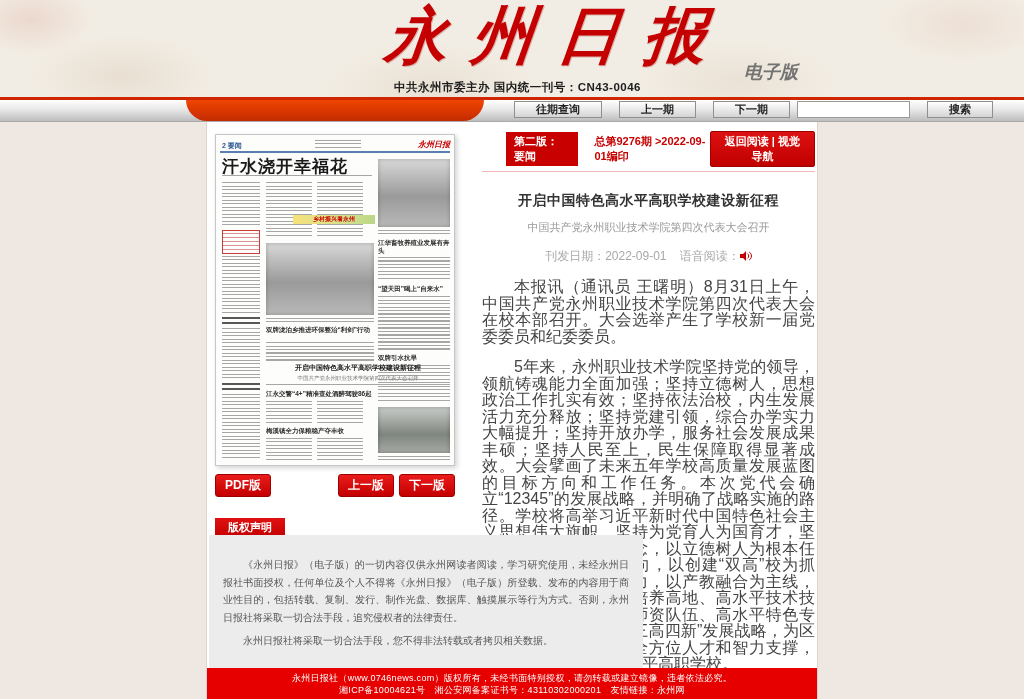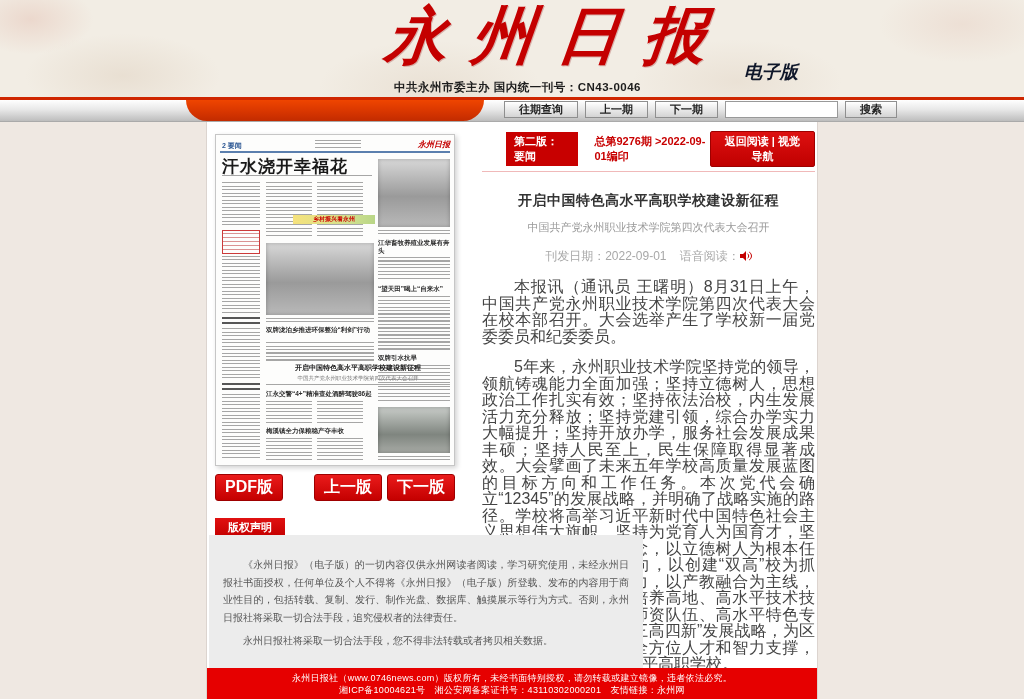--- a/index.html
+++ b/index.html
@@ -17,32 +17,32 @@
     radial-gradient(ellipse 150px 60px at 72% 84%, rgba(190,160,130,.15), transparent 70%),
     radial-gradient(ellipse 120px 55px at 94% 25%, rgba(205,140,120,.14), transparent 70%),
     radial-gradient(ellipse 90px 50px at 3% 20%, rgba(205,120,100,.18), transparent 70%);}
   .masthead{
     position:absolute;left:386px;top:0px;
     font-family:"DejaVu Serif","Liberation Serif",serif;
     font-weight:bold;font-style:italic;
     font-size:62px;letter-spacing:24px;line-height:72px;
     color:#c40000;transform:skewX(-6deg);
     text-shadow:1px 1px 0 rgba(140,0,0,.25);white-space:nowrap;}
-  .edition{position:absolute;left:744px;top:60px;font-size:18px;font-weight:bold;font-style:italic;color:#0f172a;text-align:right;}
+  .edition{position:absolute;left:744px;top:60px;font-size:18px;font-weight:bold;font-style:italic;color:#737373;text-align:right;}
   .tagline{position:absolute;left:394px;top:80px;font-size:11.5px;font-weight:bold;color:#1c1c1c;letter-spacing:.5px;}
   
   .redline{height:3px;background:#cf2600;}
   .navbar{height:21px;background:linear-gradient(180deg,#ffffff 0%,#e8e8e8 45%,#bdbdbd 100%);position:relative;border-bottom:1px solid #aaa;}
   .nav-swoosh{position:absolute;left:186px;top:0;width:298px;height:21px;
     background:linear-gradient(180deg,#ef4500 0%,#d83600 55%,#c22b00 100%);
     border-radius:0 0 26px 26px;}
   .nav-controls{position:absolute;left:504px;top:1px;display:flex;gap:7px;align-items:center;}
-  .nav-btn{height:17px;line-height:15px;padding:0 14px;font-size:11px;font-weight:bold;color:#222;
+  .nav-btn{height:17px;line-height:15px;padding:0 21px;font-size:11px;font-weight:bold;color:#222;
     background:linear-gradient(180deg,#ffffff,#d4d4d4);border:1px solid #8f8f8f;border-radius:0;
-    box-sizing:border-box;cursor:pointer;white-space:nowrap;}
+    box-sizing:border-box;cursor:pointer;white-space:nowrap;margin-left:10px;}
   .search-input{width:113px;height:17px;border:1px solid #999;box-sizing:border-box;font-size:11px;padding:0 4px;background:#fff;}
   
   .content{width:612px;margin:0 auto;background:#fff;position:relative;height:578px;
     border-left:1px solid #dcd4cf;border-right:1px solid #dcd4cf;box-sizing:border-box;}
   
   .thumb{position:absolute;left:8px;top:12px;width:240px;height:332px;background:#fdfdfc;
     border:1px solid #c6c6c6;box-shadow:2px 2px 5px rgba(0,0,0,.18);box-sizing:border-box;overflow:hidden;cursor:pointer;}
   .mini-head{position:absolute;left:4px;top:3px;width:230px;height:13px;border-bottom:2px solid #5b7fae;}
   .mini-pageno{position:absolute;left:2px;top:3px;font-size:7px;font-weight:bold;color:#2a5592;}
   .mini-paper{position:absolute;right:0;top:1px;font-size:8px;font-weight:bold;color:#c40000;font-family:"DejaVu Serif",serif;font-style:italic;}
@@ -54,21 +54,21 @@
   .mh-article{position:absolute;font-weight:bold;color:#222;font-size:7px;line-height:8px;text-align:center;}
   .mh-sub{position:absolute;font-size:5.5px;color:#777;text-align:center;line-height:6px;}
   .mph{position:absolute;background:linear-gradient(180deg,#d8d8d8 0%,#9a9a9a 55%,#b9b9b9 100%);box-shadow:inset 0 0 4px rgba(0,0,0,.25);}
   .mph2{position:absolute;background:linear-gradient(180deg,#c9cdc9 0%,#7f857f 60%,#a8aba6 100%);box-shadow:inset 0 0 4px rgba(0,0,0,.3);}
   .mini-banner{position:absolute;left:77px;top:80px;width:82px;height:9px;
     background:linear-gradient(90deg,#f6e27c,#cfe08e 70%,#b9d687);color:#c00;font-size:6px;font-weight:bold;text-align:center;line-height:9px;}
   .mini-redbox{position:absolute;left:6px;top:95px;width:36px;height:22px;border:1px solid #cc3a3a;
     background-image:repeating-linear-gradient(180deg,rgba(190,60,60,.55) 2px 3px,transparent 3px 6px);}
   
   .thumb-actions{position:absolute;left:8px;top:352px;width:240px;display:flex;gap:5px;align-items:center;}
-  .red-btn{background:linear-gradient(180deg,#ea1b1b,#c40000);color:#fff;font-size:16px;font-weight:bold;
+  .red-btn{background:linear-gradient(180deg,#ea1b1b,#c40000);color:#fff;font-size:12px;font-weight:bold;
     padding:2px 9px;border-radius:3px;border:1px solid #9e0000;cursor:pointer;white-space:nowrap;}
   .spacer{flex:1;}
   
   .right-col{position:absolute;left:275px;top:9px;width:333px;}
   .issue-bar{display:flex;align-items:center;padding-bottom:4px;border-bottom:1px solid #f0b9b9;}
   .issue-page{background:#c80000;color:#fff;font-size:11px;font-weight:bold;padding:2px 12px 2px 8px;margin-right:16px;margin-left:24px;}
   .issue-info{color:#c80000;font-size:11px;font-weight:bold;}
   .issue-view{margin-left:auto;background:linear-gradient(180deg,#dd1111,#c00000);color:#fff;font-size:11px;font-weight:bold;
     padding:2px 13px;border-radius:2px;border:1px solid #9e0000;cursor:pointer;}
   .a-title{margin-top:20px;text-align:center;font-size:14px;font-weight:bold;color:#333;letter-spacing:.5px;}

